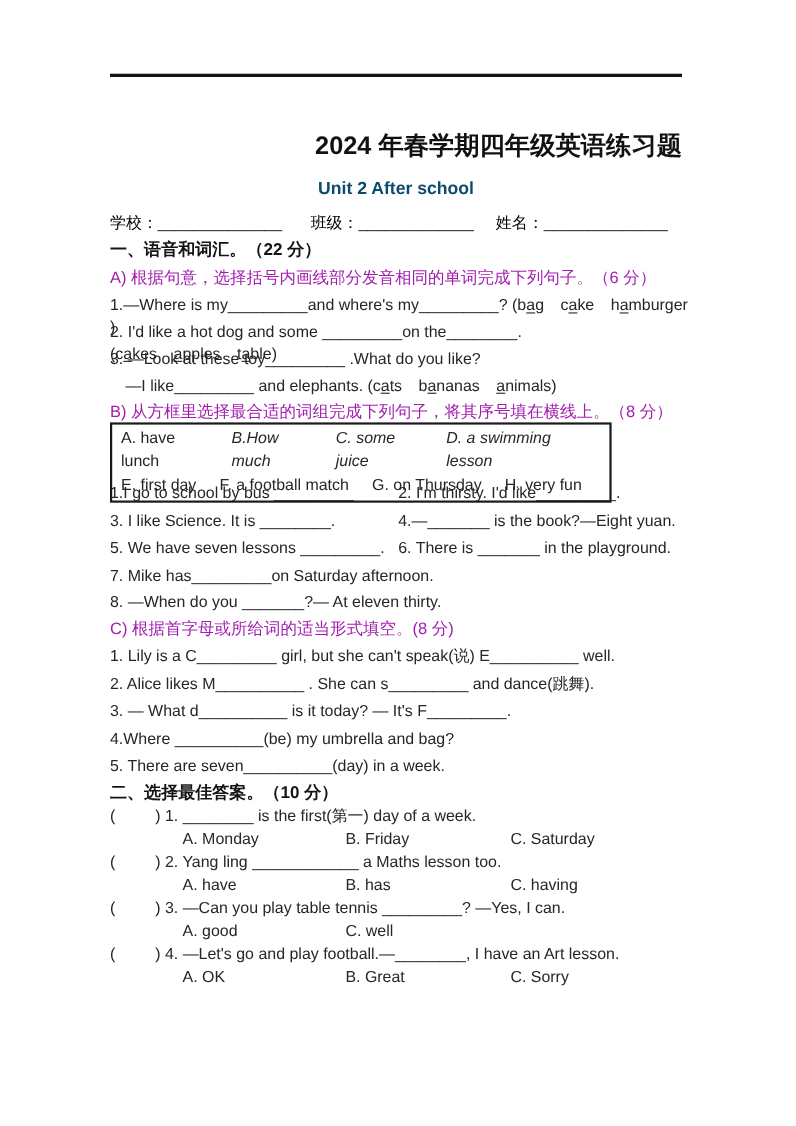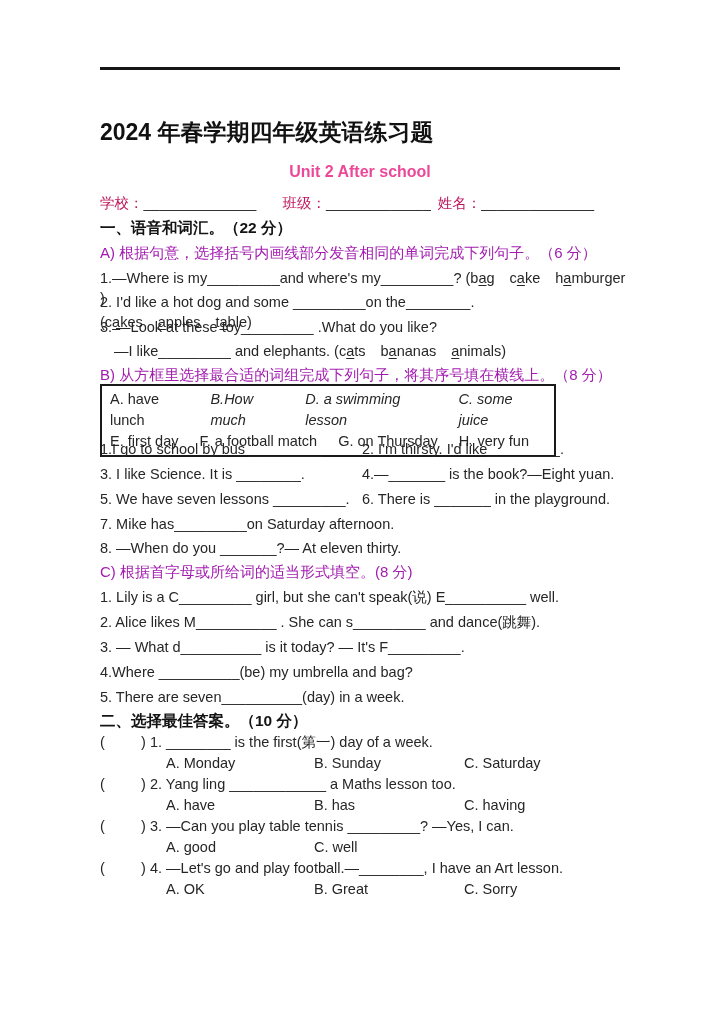--- a/index.html
+++ b/index.html
@@ -2,27 +2,27 @@
 <html><head>
 <meta charset="utf-8">
 <style>
   html,body{margin:0;padding:0;background:#ffffff;}
   .page{
     position:relative;width:724px;height:1024px;background:#ffffff;overflow:hidden;
     font-family:"Liberation Sans","DejaVu Sans",sans-serif;color:#262626;
   }
   .row{position:absolute;left:100px;width:528px;font-size:14.5px;line-height:20px;white-space:pre-wrap;}
   .rule{position:absolute;left:100px;top:67px;width:520px;height:3px;background:#161616;}
-  .title{position:absolute;left:100px;top:117px;width:520px;text-align:left;font-size:23px;font-weight:bold;color:#111;white-space:pre-wrap;}
-  .subtitle{position:absolute;left:100px;top:163px;width:520px;text-align:center;font-size:16px;font-weight:bold;color:#ec4899;white-space:pre-wrap;}
+  .title{position:absolute;left:100px;top:117px;width:520px;text-align:right;font-size:23px;font-weight:bold;color:#111;white-space:pre-wrap;}
+  .subtitle{position:absolute;left:100px;top:163px;width:520px;text-align:center;font-size:16px;font-weight:bold;color:#0c4a6e;white-space:pre-wrap;}
   .info{display:flex;align-items:baseline;}
-  .info .lbl{color:#be185d;}
+  .info .lbl{color:#000000;}
   .info .blank{letter-spacing:0;}
   .gap1{margin-left:26px;}
-  .gap2{margin-left:7px;}
+  .gap2{margin-left:20px;}
   .heading{font-weight:bold;font-size:15.5px;color:#141414;}
   .instr{font-size:15px;color:#a21caf;}
   .ul{text-decoration:underline;text-underline-offset:2px;}
   .pw + .pw{margin-left:15px;}
   .indent{padding-left:14px;}
   .bank-box{
     position:absolute;left:100px;top:384px;width:436px;
     border:2px solid #1a1a1a;padding:3px 8px;font-size:14.5px;color:#262626;
   }
   .bank-row{display:flex;line-height:21px;white-space:pre-wrap;}
@@ -56,22 +56,22 @@
   <div class="row" style="top:317px">3. —Look at these toy_________ .What do you like?</div>
 
   <div class="row indent" style="top:341px"><span>—I like_________ and elephants. (</span><span class="pw"><span>c</span><span class="ul">a</span><span>ts</span></span><span class="pw"><span>b</span><span class="ul">a</span><span>nanas</span></span><span class="pw"><span></span><span class="ul">a</span><span>nimals</span></span><span>)</span></div>
 
   <div class="row instr" style="top:365px">B) 从方框里选择最合适的词组完成下列句子，将其序号填在横线上。（8 分）</div>
 
   <div class="bank-box">
     <div class="bank-row bank-row1">
       <span>A. have lunch</span>
       <span>B.How much</span>
+      <span>C. some juice</span>
       <span>D. a swimming lesson</span>
-      <span>C. some juice</span>
     </div>
     <div class="bank-row bank-row2">
       <span>E. first day</span>
       <span>F. a football match</span>
       <span>G. on Thursday</span>
       <span>H. very fun</span>
     </div>
   </div>
 
   <div class="row twocol" style="top:439px">
@@ -95,21 +95,21 @@
   <div class="row" style="top:612px">2. Alice likes M__________ . She can s_________ and dance(跳舞).</div>
   <div class="row" style="top:637px">3. — What d__________ is it today? — It's F_________.</div>
   <div class="row" style="top:662px">4.Where __________(be) my umbrella and bag?</div>
   <div class="row" style="top:687px">5. There are seven__________(day) in a week.</div>
 
   <div class="row heading" style="top:711px">二、选择最佳答案。（10 分）</div>
 
   <div class="row" style="top:732px">(         ) 1. ________ is the first(第一) day of a week.</div>
   <div class="row opts" style="top:753px">
     <span>A. Monday</span>
-    <span>B. Sunday</span>
+    <span>B. Friday</span>
     <span>C. Saturday</span>
   </div>
 
   <div class="row" style="top:774px">(         ) 2. Yang ling ____________ a Maths lesson too.</div>
   <div class="row opts" style="top:795px">
     <span>A. have</span>
     <span>B. has</span>
     <span>C. having</span>
   </div>
 

